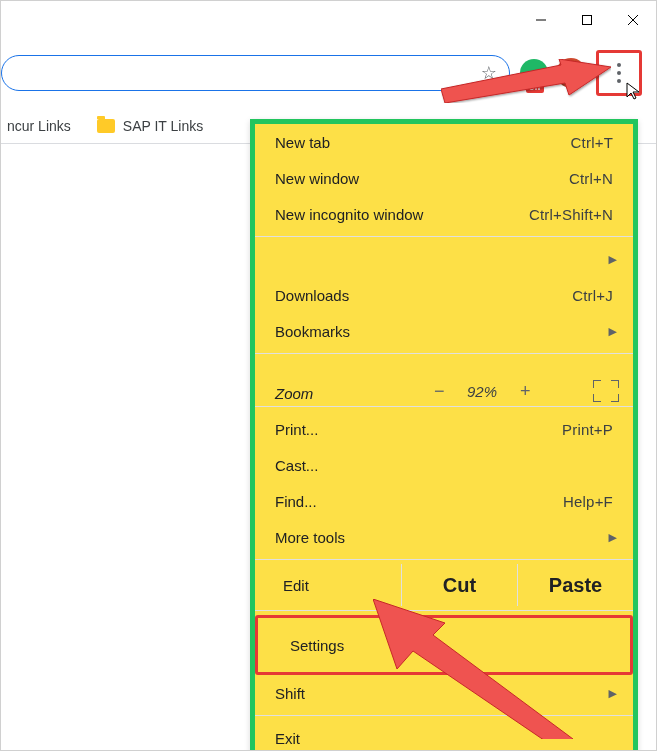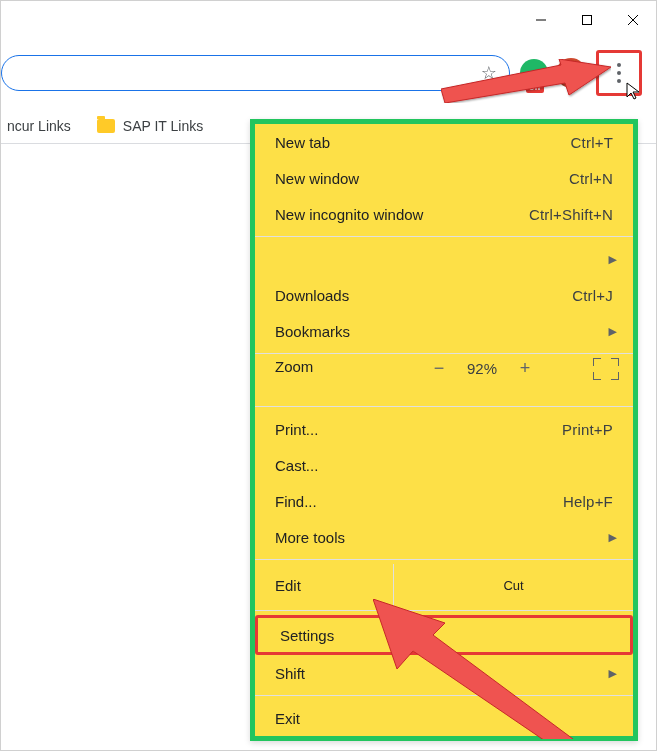--- a/index.html
+++ b/index.html
@@ -28,34 +28,34 @@
   .folder-ic{width:18px;height:14px;background:#ffca28;border-radius:2px;position:relative;}
   .folder-ic::before{content:"";position:absolute;top:-3px;left:0;width:8px;height:3px;background:#ffca28;border-radius:1px 1px 0 0;}
 
   
   .menu{position:absolute;top:118px;right:18px;width:378px;background:#fde047;border:5px solid #22c55e;box-shadow:0 2px 6px rgba(0,0,0,0.15);}
   .mi{display:flex;align-items:center;height:36px;padding:0 20px;font-size:15px;color:#202124;position:relative;}
   .mi .lbl{flex:1;}
   .mi .sc{color:#3c4043;letter-spacing:0.2px;}
   .mi .arrow{position:absolute;right:16px;color:#5f6368;font-size:11px;}
   .sep{height:1px;background:#e0e0e0;margin:4px 0;}
-  .zoom-row{display:flex;align-items:flex-start;height:44px;padding:0 14px 0 20px;}
+  .zoom-row{display:flex;align-items:flex-end;height:44px;padding:0 14px 0 20px;font-style:italic;}
   .zoom-row .lbl{width:110px;}
   .zoom-ctl{flex:1;display:flex;align-items:center;justify-content:center;gap:18px;color:#3c4043;}
   .zoom-pm{font-size:18px;color:#5f6368;width:20px;text-align:center;}
   .fullscr{width:26px;height:22px;position:relative;margin-left:14px;}
   .fullscr span{position:absolute;width:7px;height:7px;border:1.5px solid #5f6368;}
   .fullscr .tl{top:0;left:0;border-right:none;border-bottom:none;}
   .fullscr .tr{top:0;right:0;border-left:none;border-bottom:none;}
   .fullscr .bl{bottom:0;left:0;border-right:none;border-top:none;}
   .fullscr .br{bottom:0;right:0;border-left:none;border-top:none;}
-  .edit-row{display:flex;align-items:stretch;height:42px;}
+  .edit-row{display:flex;align-items:stretch;height:42px;margin-left:8px;}
   .edit-row .lbl{width:118px;display:flex;align-items:center;padding-left:20px;}
-  .edit-btn{flex:1;border-left:1px solid #e0e0e0;display:flex;align-items:center;justify-content:center;font-size:13px;}
-  .settings-box{border:3px solid #e53935;border-radius:3px;padding:2px;}
+  .edit-btn{flex:1;border-left:1px solid #e0e0e0;display:flex;align-items:center;justify-content:center;font-size:20px;font-weight:bold;}
+  .settings-box{border:3px solid #e53935;border-radius:3px;padding:12px;}
   .settings-box .mi{height:30px;}
 
   
   .arrow-svg{position:absolute;pointer-events:none;}
 </style>
 </head>
 <body>
 
 <div class="win-controls">
   <div class="win-btn">
@@ -159,20 +159,21 @@
     <span class="sc">Help+F</span>
   </div>
   <div class="mi">
     <span class="lbl">More tools</span>
     <span class="arrow">▶</span>
   </div>
   <div class="sep"></div>
   <div class="edit-row">
     <span class="lbl">Edit</span>
     <span class="edit-btn">Cut</span>
+    <span class="edit-btn">Paste</span>
   </div>
   <div class="sep"></div>
   <div class="settings-box">
     <div class="mi">
       <span class="lbl">Settings</span>
     </div>
   </div>
   <div class="mi">
     <span class="lbl">Shift</span>
     <span class="arrow">▶</span>

